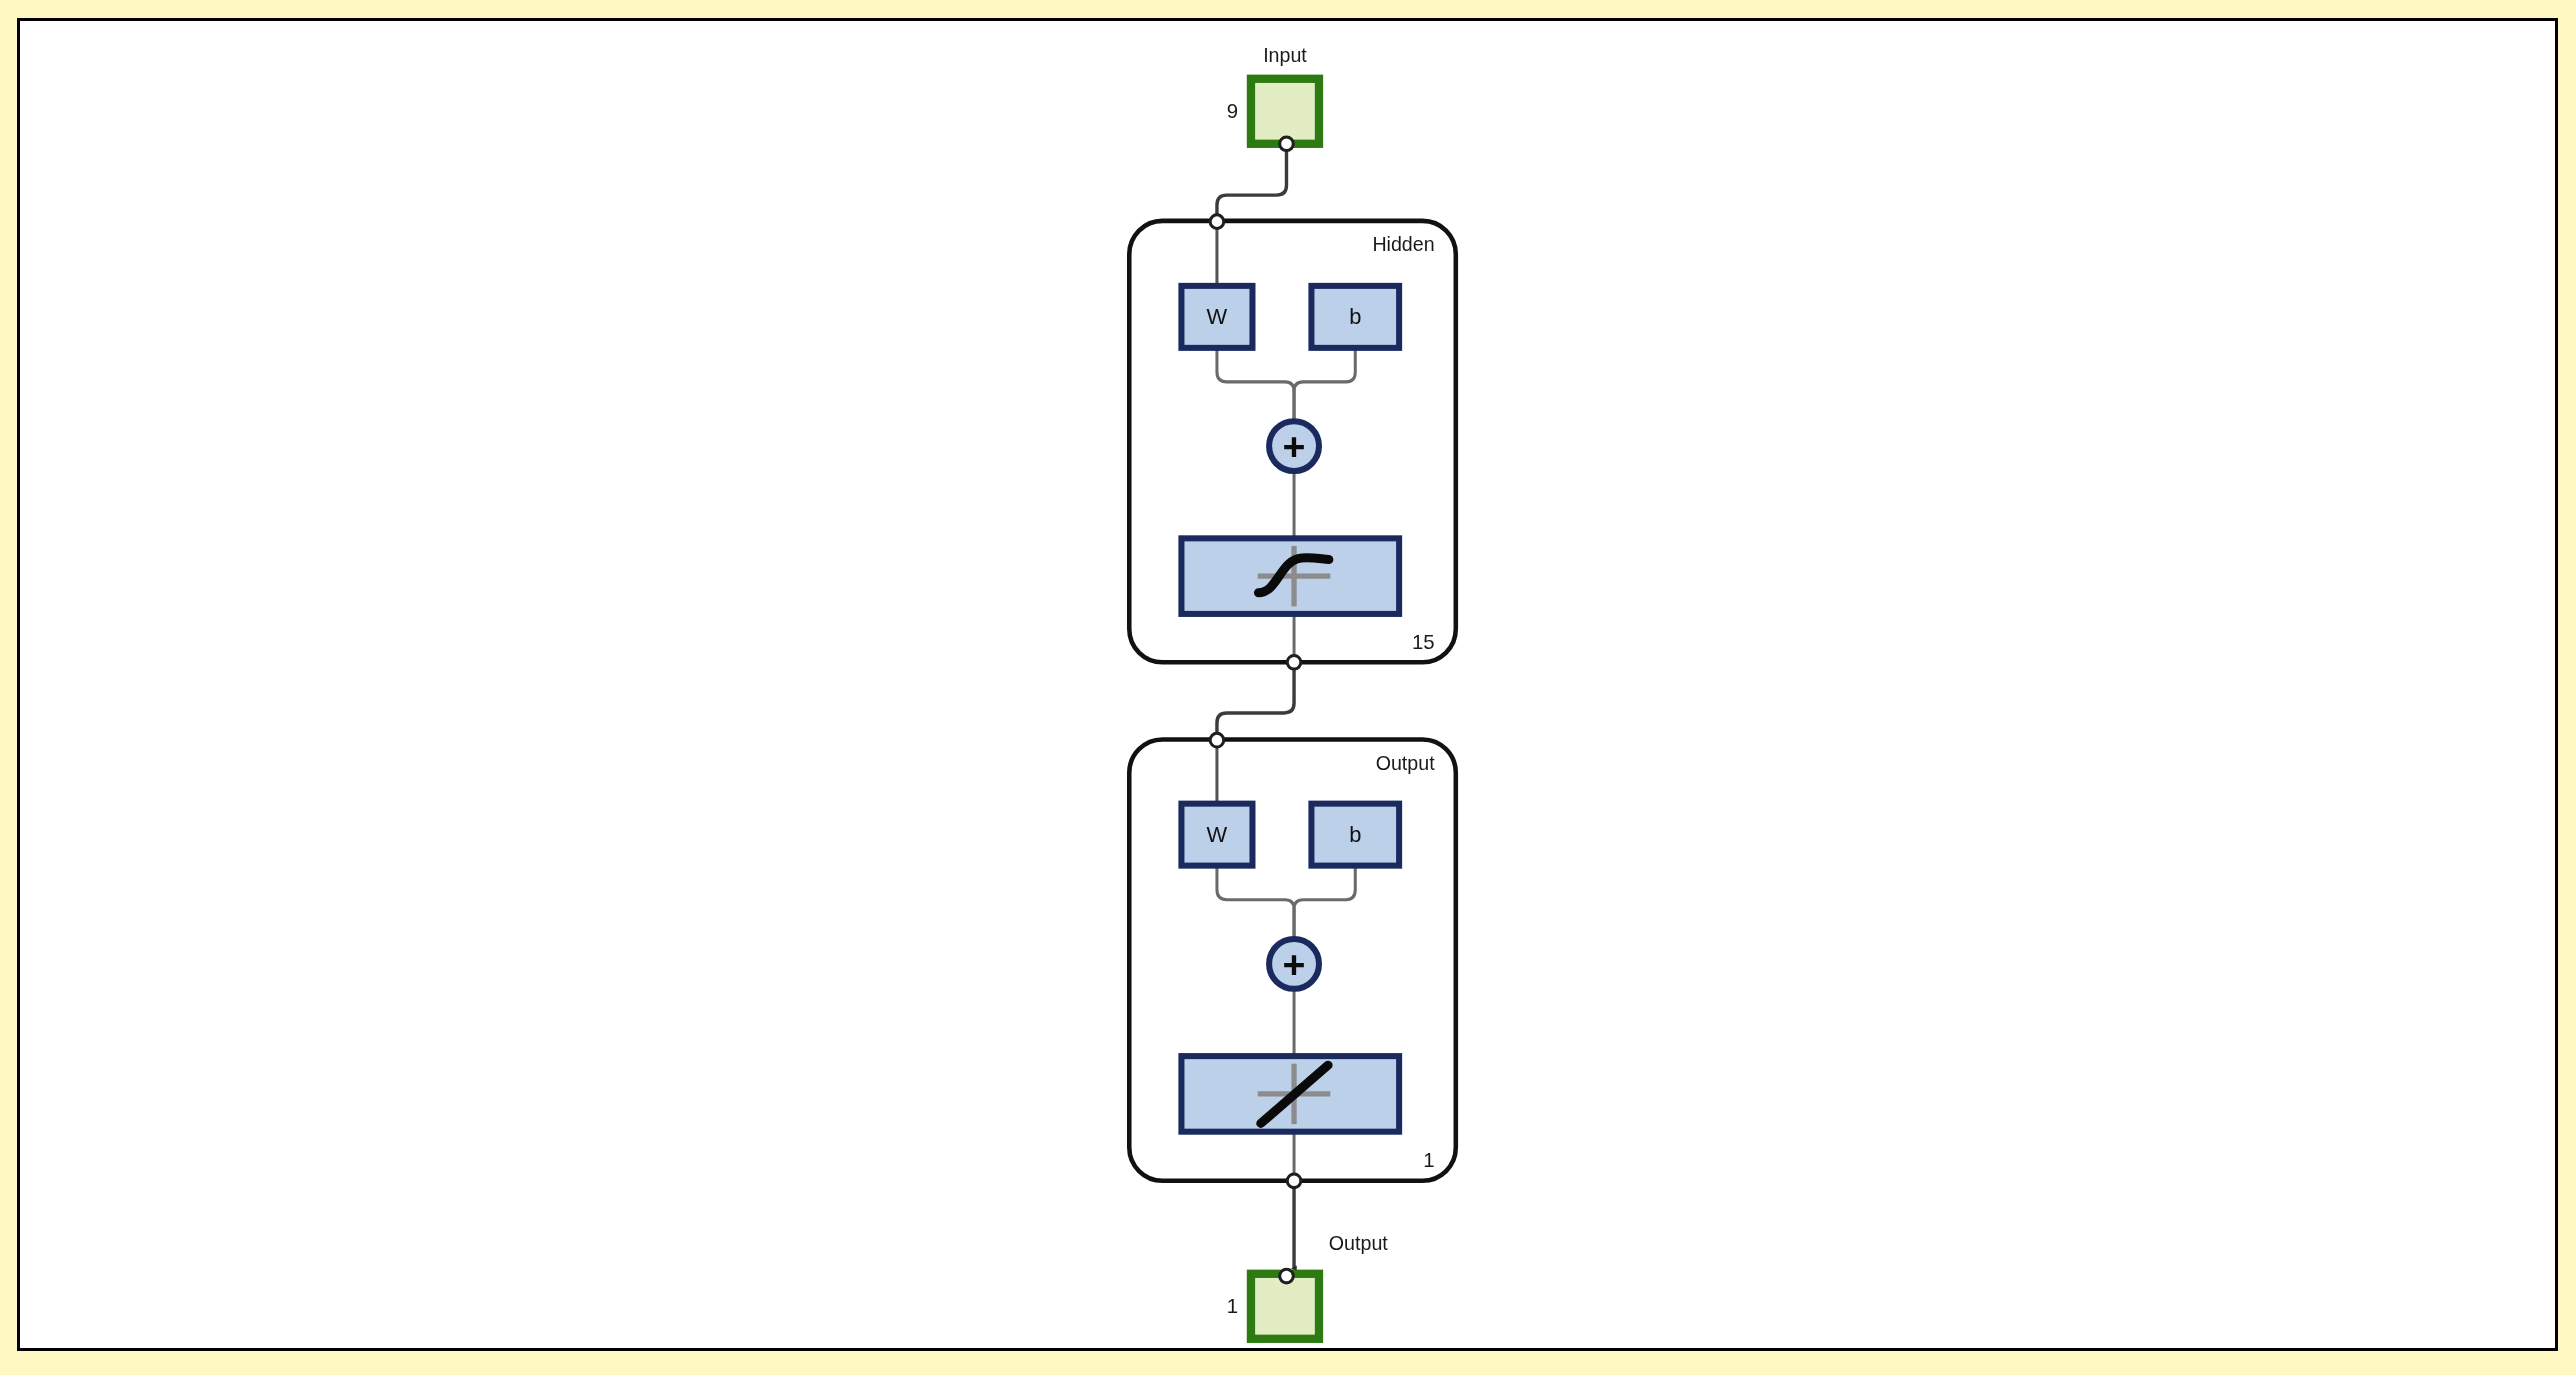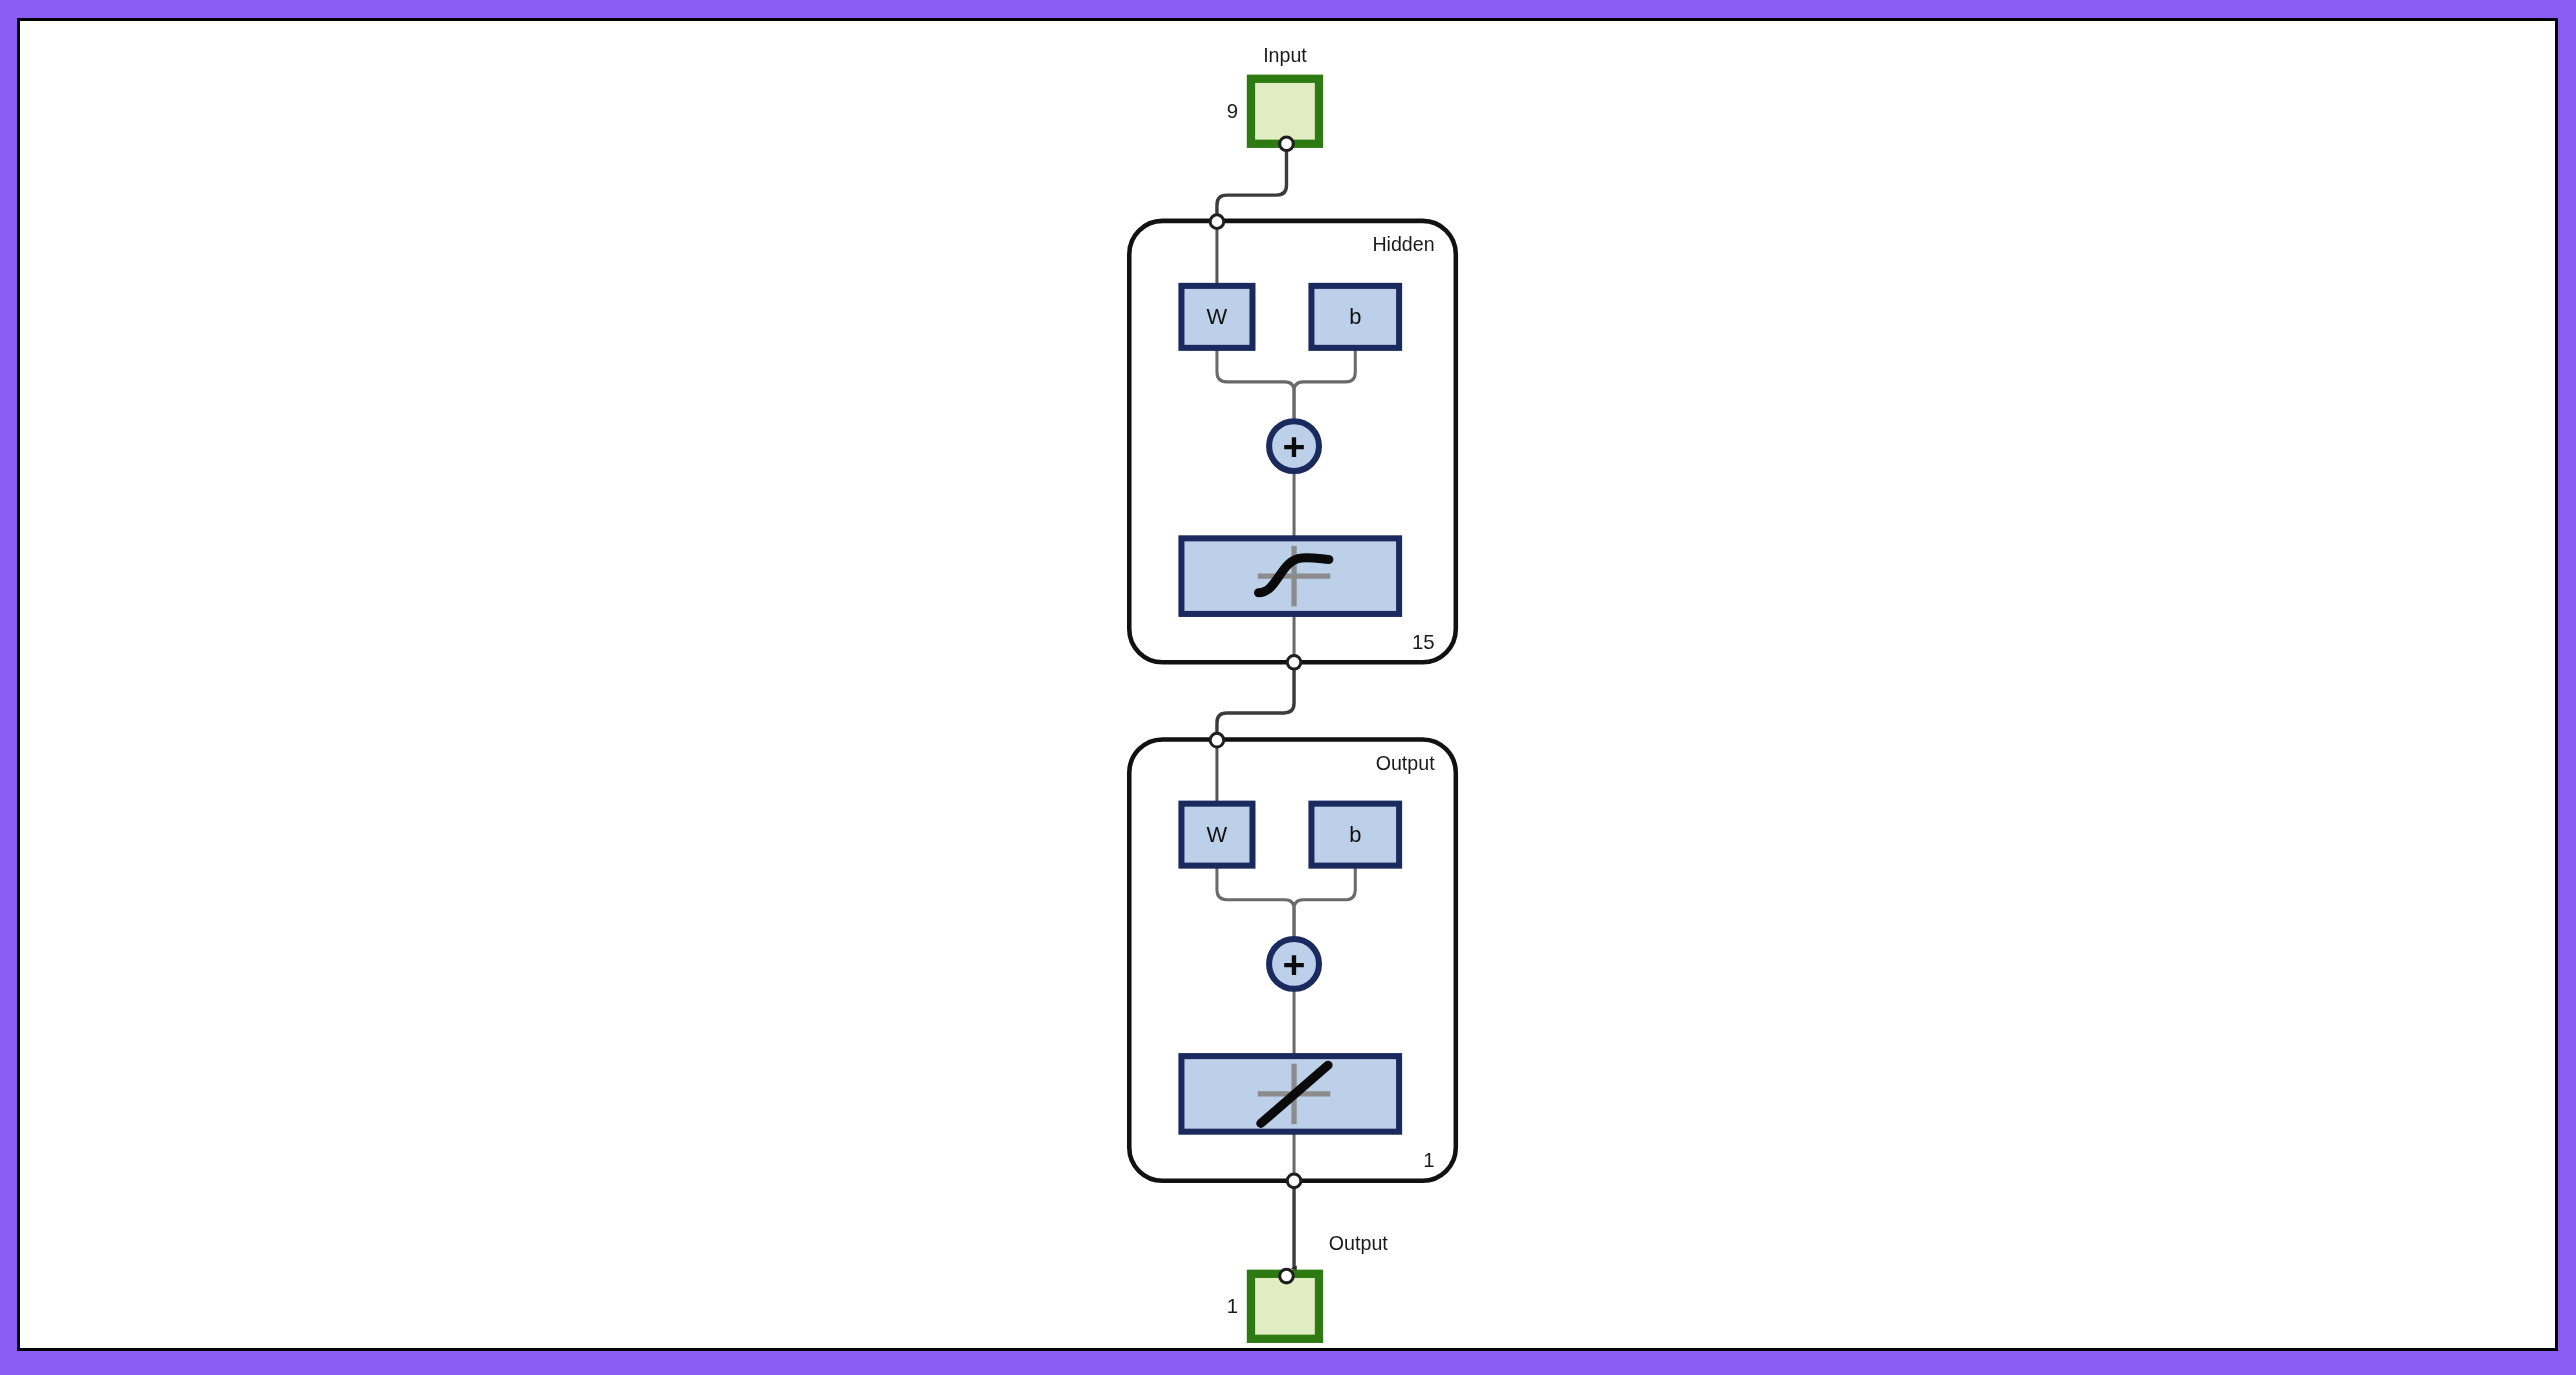--- a/index.html
+++ b/index.html
@@ -7,21 +7,21 @@
     padding: 0;
     background: #ffffff;
   }
   body {
     font-family: "Liberation Sans", sans-serif;
   }
   #stage {
     position: relative;
     width: 2576px;
     height: 1376px;
-    background: #8b5cf6;
+    background: #fef9c3;
     overflow: hidden;
   }
   
   #figure-frame {
     position: absolute;
     left: 16.6px;
     top: 18px;
     width: 2541px;
     height: 1333px;
     border: 3.8px solid #000000;

